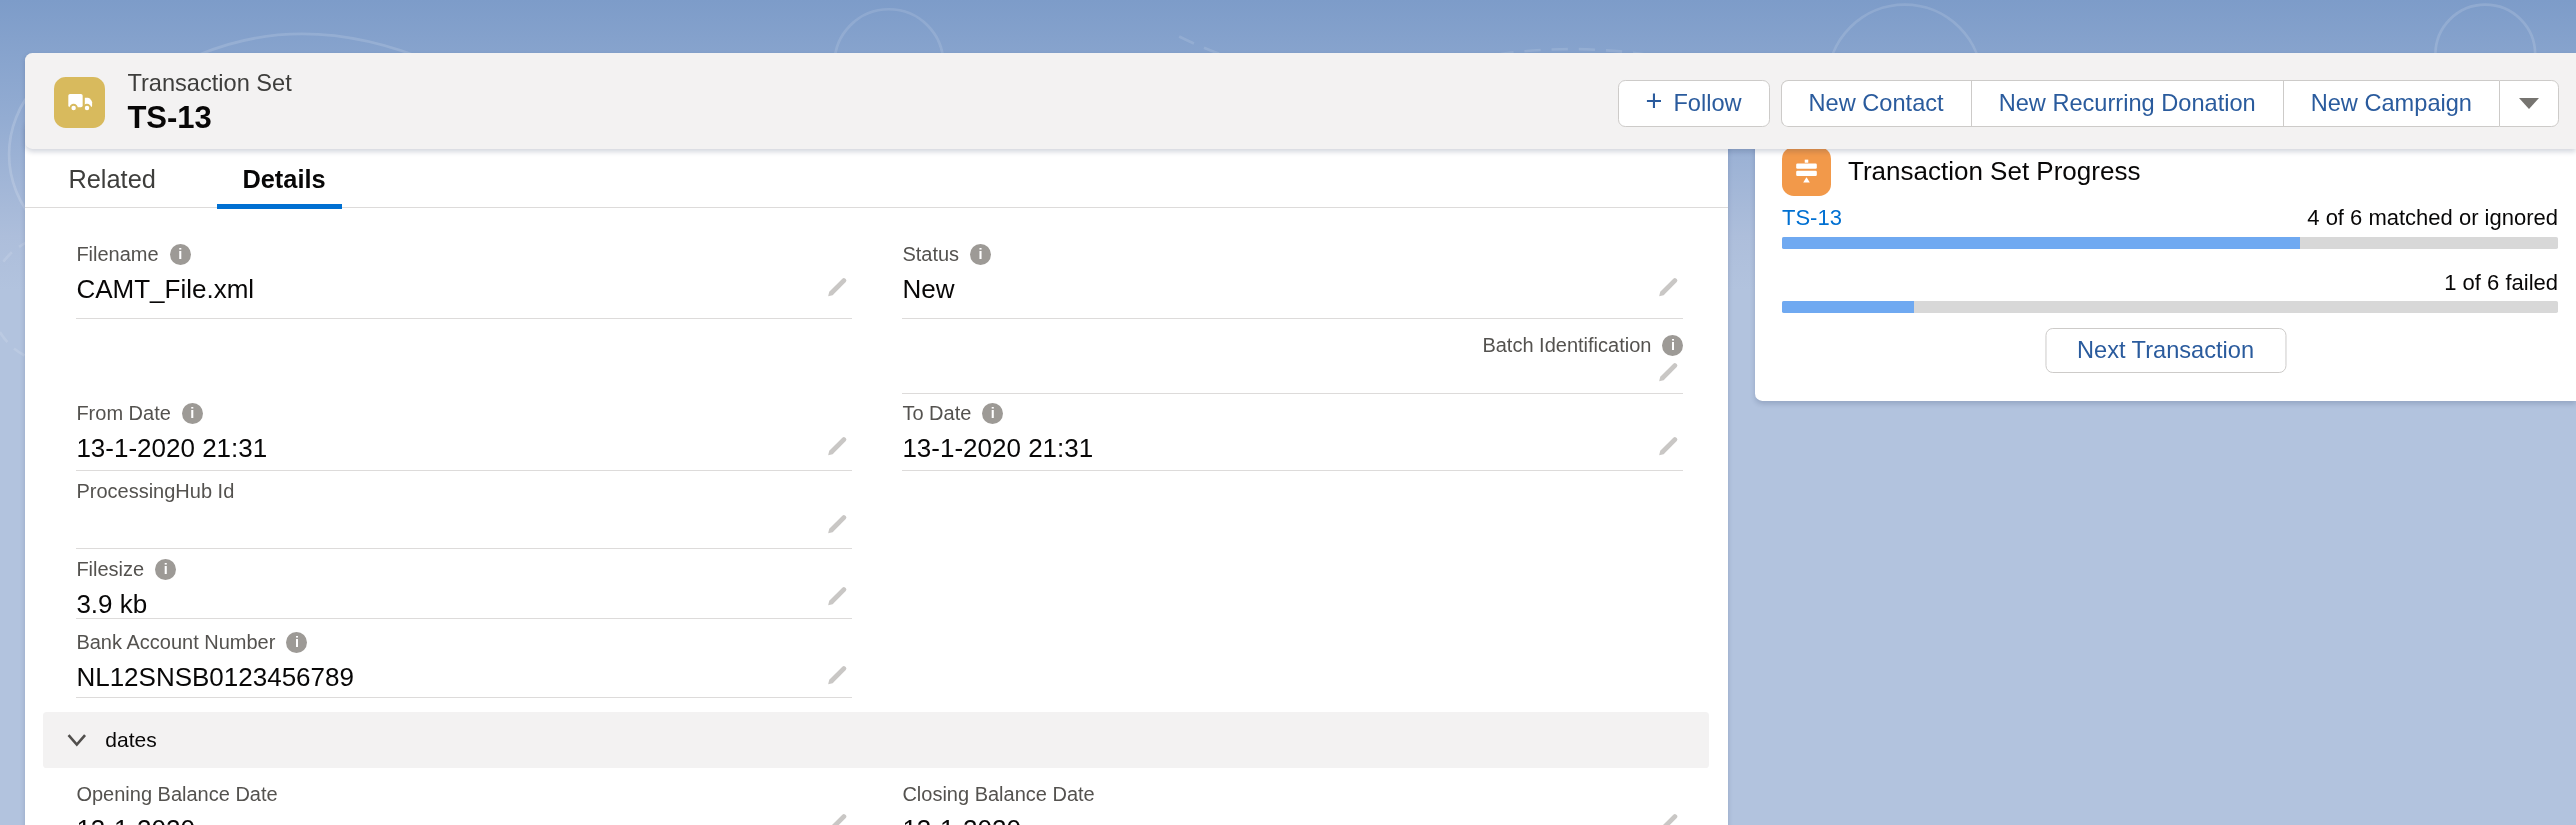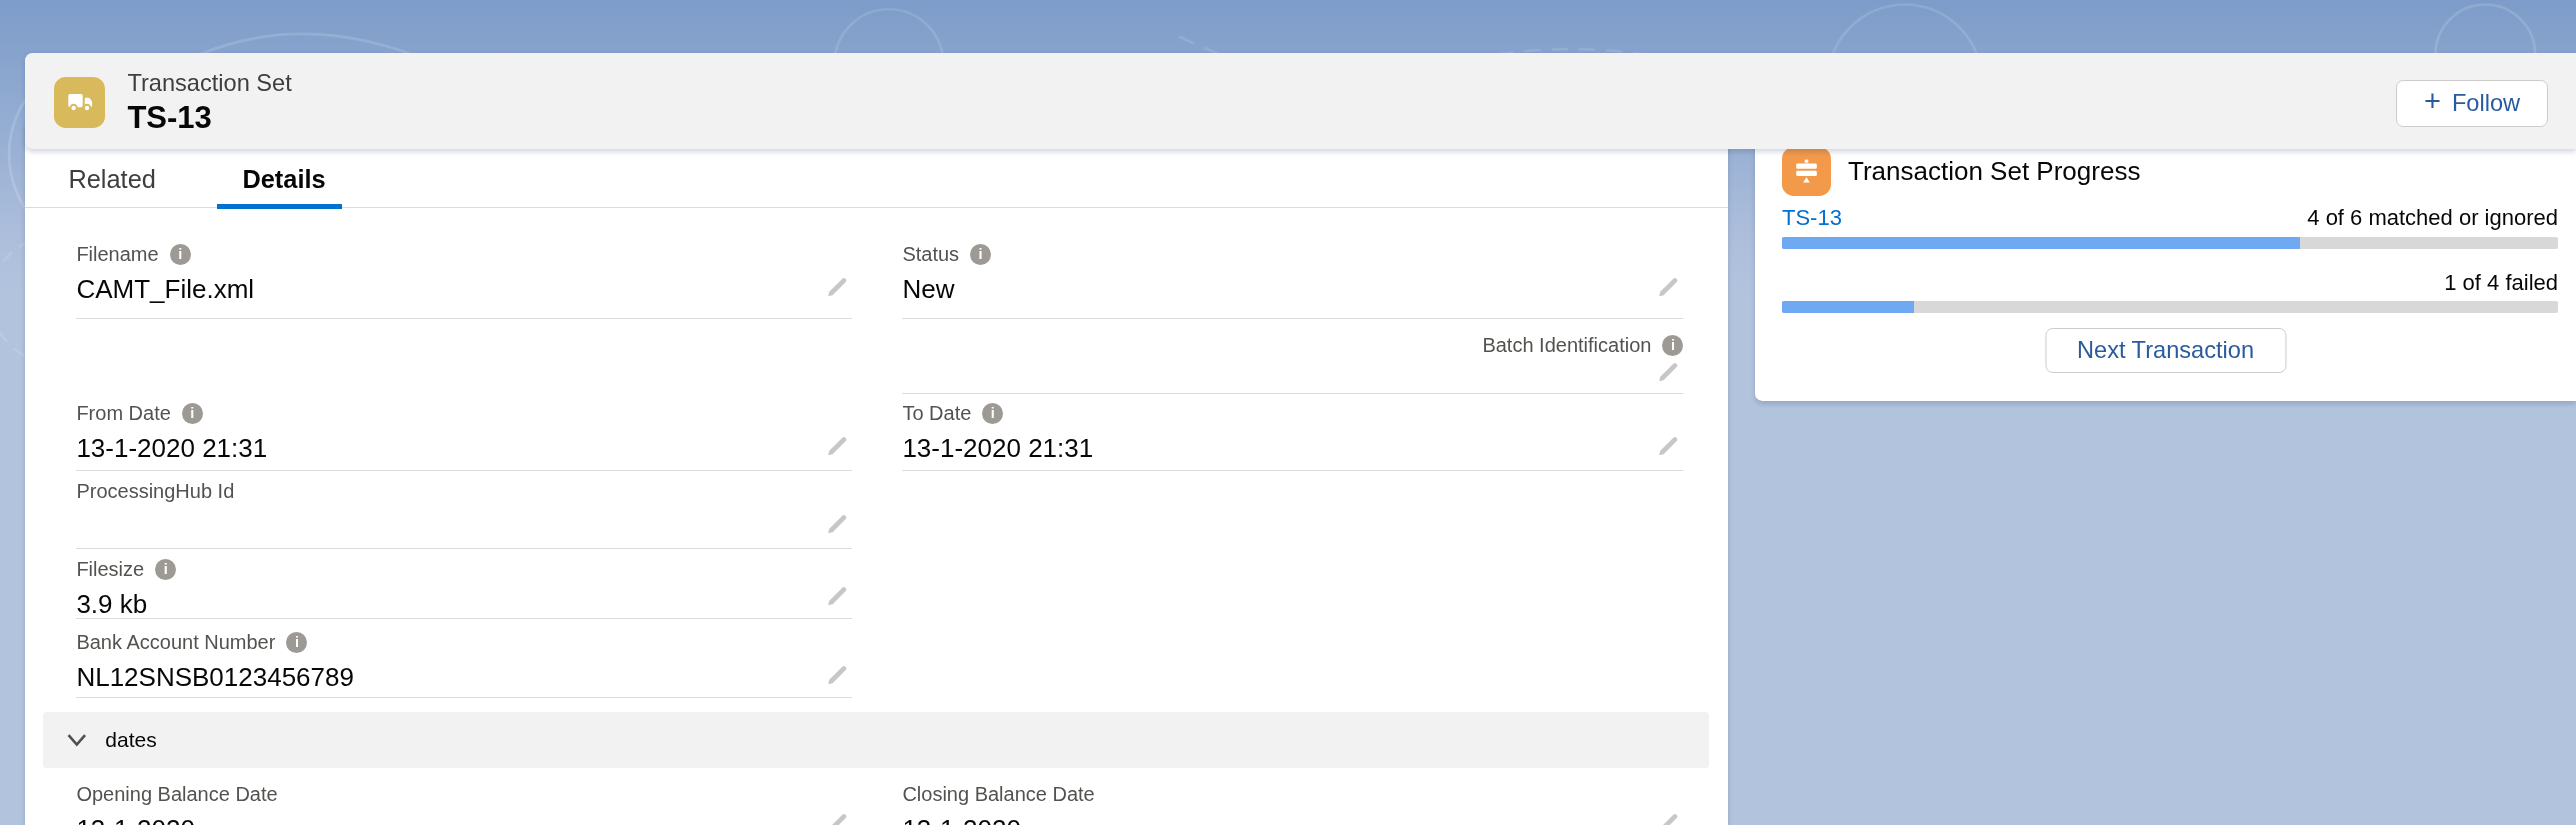--- a/index.html
+++ b/index.html
@@ -139,20 +139,34 @@
   <div class="header-titles">
     <div class="obj-label">Transaction Set</div>
     <div class="record-title">TS-13</div>
   </div>
 
   <div class="header-actions">
     <button class="btn btn-follow">
       <span class="plus-glyph">+</span>
       <span>Follow</span>
     </button>
+    <div class="btn-group">
+      <button class="btn">
+        <span>New Contact</span>
+      </button>
+      <button class="btn">
+        <span>New Recurring Donation</span>
+      </button>
+      <button class="btn">
+        <span>New Campaign</span>
+      </button>
+      <button class="btn btn-arrow">
+        <span class="tri-down"></span>
+      </button>
+    </div>
   </div>
 </header>
 
 <section class="record-card">
   <div class="tab-divider"></div>
   <div class="tab tab-related">Related</div>
   <div class="tab tab-details">Details</div>
   <div class="tab-underline"></div>
 
   <div class="field-cell col1" style="top:120px;height:78px;">
@@ -250,21 +264,21 @@
     </svg>
   </div>
   <div class="panel-title">Transaction Set Progress</div>
 
   <a class="panel-link">TS-13</a>
   <div class="bar-caption cap-1">4 of 6 matched or ignored</div>
   <div class="pbar pbar-1">
     <div class="pbar-fill" style="width: 66.7%;"></div>
   </div>
 
-  <div class="bar-caption cap-2">1 of 4 failed</div>
+  <div class="bar-caption cap-2">1 of 6 failed</div>
   <div class="pbar pbar-2">
     <div class="pbar-fill" style="width: 17%;"></div>
   </div>
 
   <button class="btn btn-next">
     <span>Next Transaction</span>
   </button>
 </aside>
 
 

